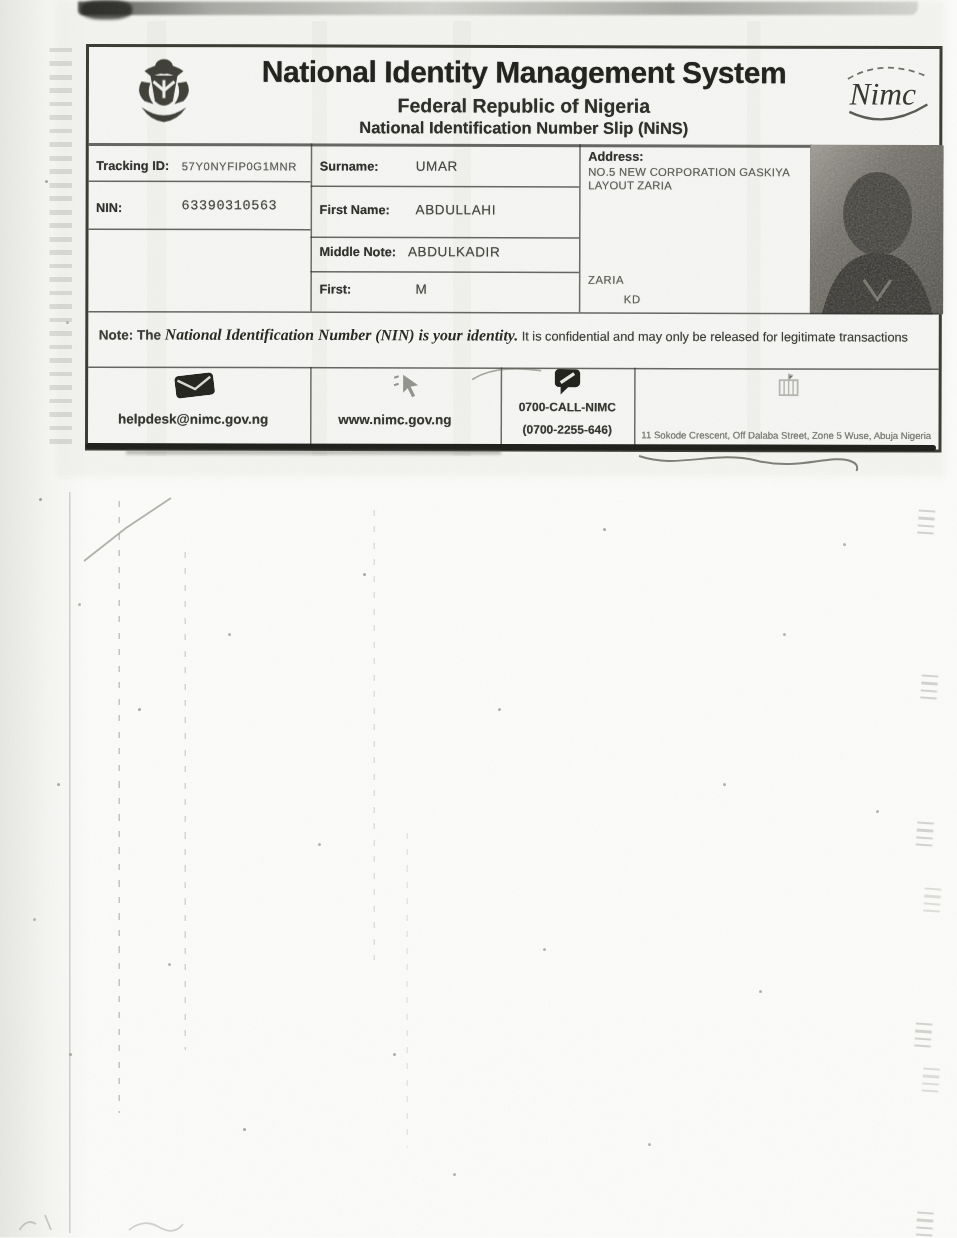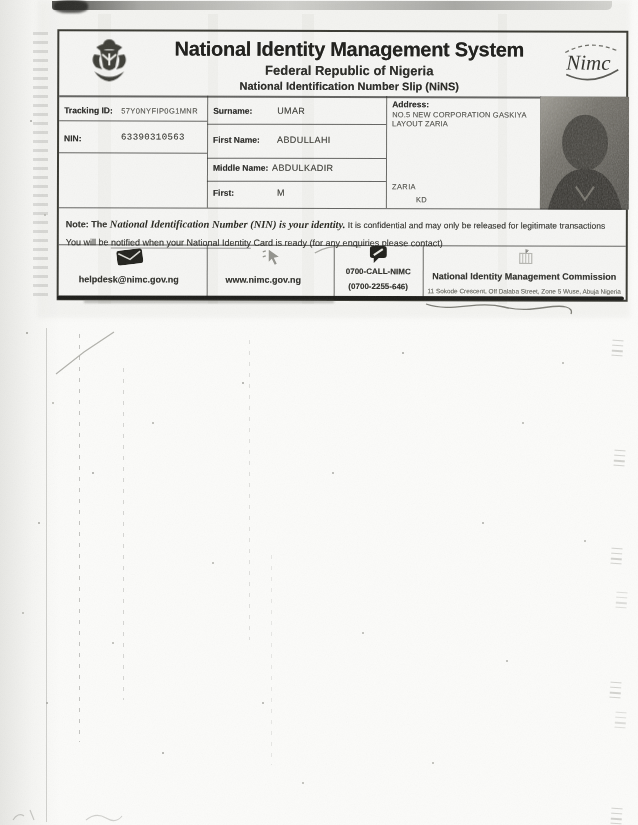--- a/index.html
+++ b/index.html
@@ -87,21 +87,21 @@
   <div class="lbl" style="left:5px;top:102px;">NIN:</div>
   <div class="val" style="left:62px;top:101px;font-family:Liberation Mono, monospace;">63390310563</div>
   <div class="hline" style="left:0;top:121px;width:148px;"></div>
 
   <div class="lbl" style="left:154px;top:74px;">Surname:</div>
   <div class="val" style="left:218px;top:74px;">UMAR</div>
   <div class="hline" style="left:148px;top:92px;width:179px;"></div>
   <div class="lbl" style="left:154px;top:103px;">First Name:</div>
   <div class="val" style="left:218px;top:103px;">ABDULLAHI</div>
   <div class="hline" style="left:148px;top:126px;width:179px;"></div>
-  <div class="lbl" style="left:154px;top:131px;">Middle Name:</div>
+  <div class="lbl" style="left:154px;top:131px;">Middle Note:</div>
   <div class="val" style="left:213px;top:131px;">ABDULKADIR</div>
   <div class="hline" style="left:148px;top:149px;width:179px;"></div>
   <div class="lbl" style="left:154px;top:156px;">First:</div>
   <div class="val" style="left:218px;top:156px;">M</div>
 
   <div class="lbl" style="left:333px;top:67px;">Address:</div>
   <div class="val small" style="left:333px;top:78px;letter-spacing:.2px;">NO.5 NEW CORPORATION GASKIYA</div>
   <div class="val small" style="left:333px;top:87px;letter-spacing:.2px;">LAYOUT ZARIA</div>
   <div class="val small" style="left:333px;top:150px;">ZARIA</div>
   <div class="val small" style="left:333px;top:163px;margin-left:24px;">KD</div>
@@ -123,23 +123,20 @@
     <path d="M8,113 C16,80 31,72 45,72 C59,72 74,80 82,113 Z" fill="#2e2c27"></path>
     <path d="M36,90 L45,103 L54,90" stroke="#6e6b62" stroke-width="2" fill="none"></path>
     <rect width="89" height="113" filter="url(#grain)" opacity=".35"></rect>
   </svg>
 
   <div class="hline" style="left:0;top:176px;width:567px;"></div>
 
   <div class="abs" style="left:7px;top:182px;width:558px;white-space:nowrap;">
     <span class="notetx" style="font-weight:bold;">Note:   The </span><span class="em-serif">National Identification Number (NIN) is your identity.</span><span class="notetx" style="font-size:8.5px;">  It is confidential and may only be released for legitimate transactions</span>
   </div>
-  <div class="abs" style="left:7px;top:200px;white-space:nowrap;">
-    <span class="notetx">You will be </span><span class="notetx" style="border-bottom:1px solid rgba(70,70,66,.55);">notified when your National Identity</span><span class="notetx"> Card is ready   (for any enquiries please contact)</span>
-  </div>
 
   <div class="hline" style="left:0;top:213px;width:567px;"></div>
   <div class="vline" style="left:148px;top:213px;height:54px;"></div>
   <div class="vline" style="left:275px;top:213px;height:54px;"></div>
   <div class="vline" style="left:364px;top:213px;height:54px;"></div>
 
   <svg class="abs" style="left:58px;top:218px;transform:rotate(-7deg);" width="26" height="15" viewBox="0 0 26 15">
     <rect width="26" height="15" rx="3" fill="#23231e"></rect>
     <path d="M2,3 L13,10 L24,3" stroke="#d9d9d3" stroke-width="1.6" fill="none"></path>
   </svg>
@@ -160,21 +157,20 @@
     <path d="M4,11 L4,17 L10,11 Z" fill="#20201b"></path>
     <path d="M4,9 L13,3" stroke="#e9e9e3" stroke-width="2.2"></path>
   </svg>
   <div class="ftxt" style="left:275px;top:235px;width:89px;font-size:8px;text-align:center;">0700-CALL-NIMC</div>
   <div class="ftxt" style="left:275px;top:250px;width:89px;font-size:8px;">(0700-2255-646)</div>
 
   <svg class="abs" style="left:458px;top:216px;opacity:.55;" width="18" height="16" viewBox="0 0 18 16">
     <rect x="3" y="5" width="12" height="10" fill="none" stroke="#84847c" stroke-width="1.2"></rect>
     <path d="M6,5 L6,15 M9,5 L9,15 M12,5 L12,15 M9,5 L9,1 L12,2" stroke="#84847c" stroke-width="1"></path>
   </svg>
-  <div class="ftxt" style="left:364px;top:239px;width:203px;">National Identity Management Commission</div>
   <div class="ftxt" style="left:364px;top:255px;width:203px;font-weight:normal;font-size:6.4px;color:#77776f;">11 Sokode Crescent, Off Dalaba Street, Zone 5 Wuse, Abuja Nigeria</div>
 </div>
 
 <div class="abs" style="left:57px;top:296px;width:567px;height:4px;background:#1d1d1a;border-radius:2px;transform:rotate(.12deg);"></div>
 <div class="abs" style="left:84px;top:300px;width:250px;height:3px;background:rgba(80,80,75,.35);filter:blur(1px);"></div>
 
 <svg class="abs" style="left:424px;top:299px;opacity:.8;" width="152" height="18" viewBox="0 0 152 18">
   <path d="M2,5 C28,14 52,1 80,8 S128,4 142,8 Q149,10 147,15" stroke="#62625a" stroke-width="1.3" fill="none"></path>
 </svg>
 

